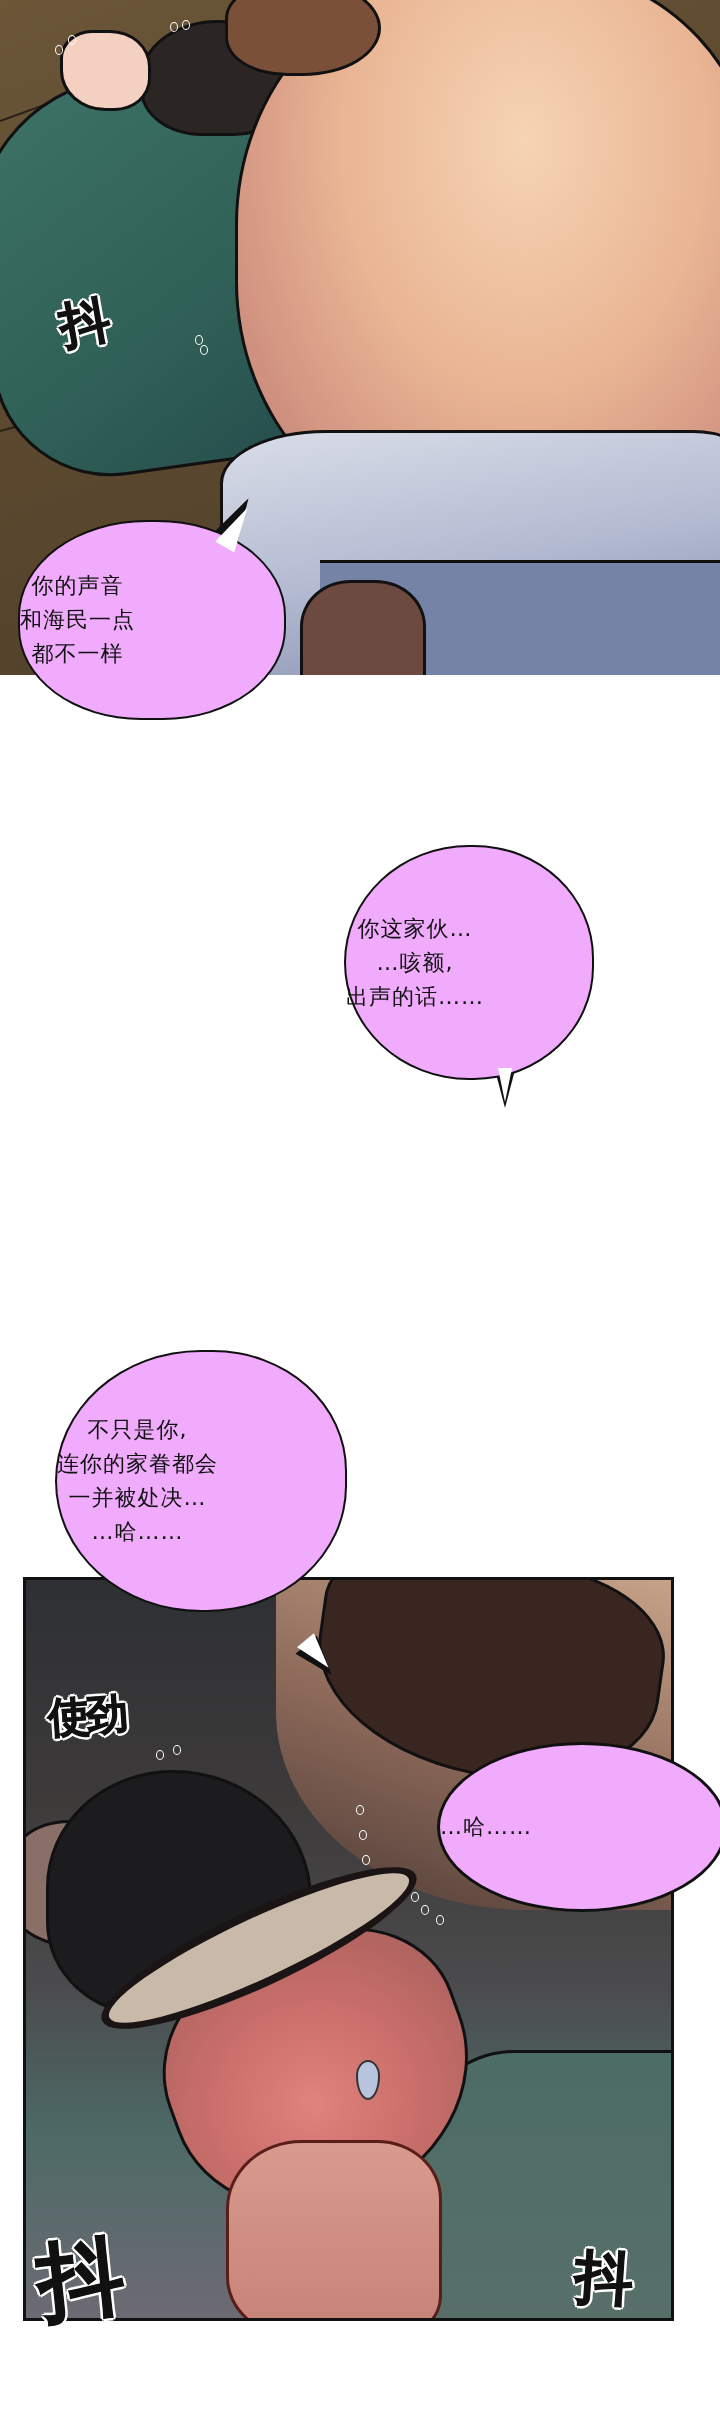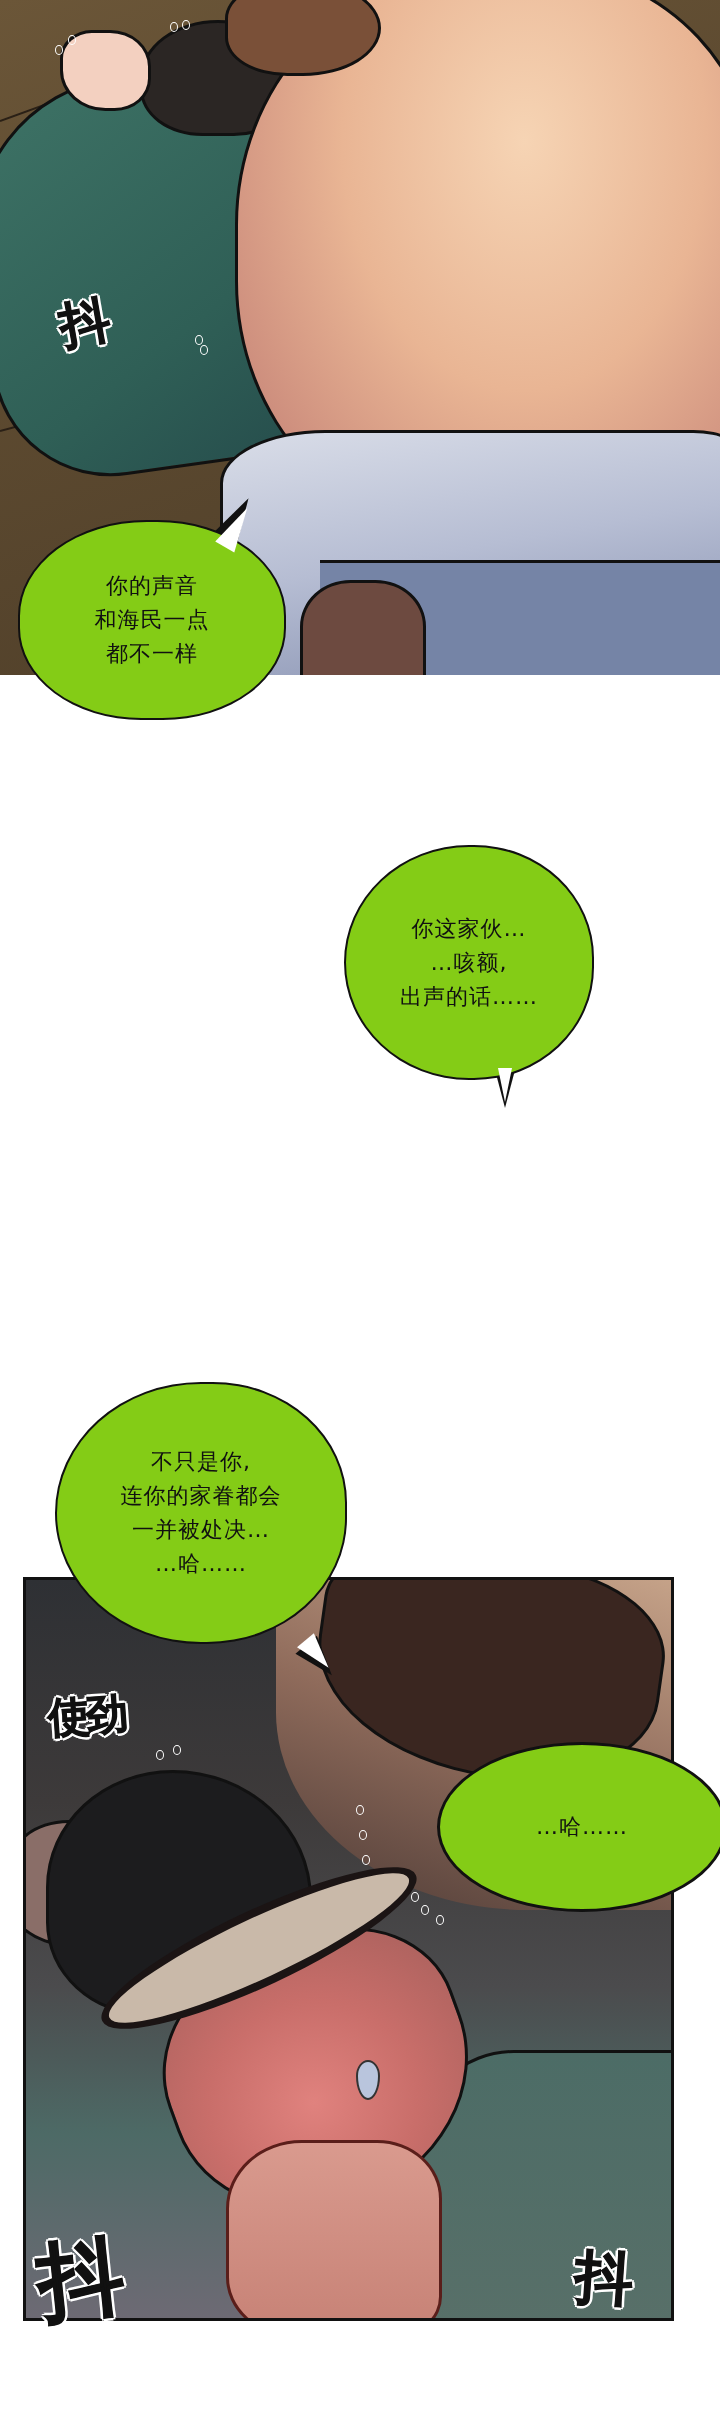--- a/index.html
+++ b/index.html
@@ -23,33 +23,33 @@
   #panel-2 .bg-warm { position: absolute; left: 250px; top: 0; width: 420px; height: 330px; background: linear-gradient(200deg, #c7a48a 0%, #8f6b5b 50%, #4d3b36 100%); border-radius: 0 0 0 60%; }
   #panel-2 .top-hair { position: absolute; left: 290px; top: -20px; width: 340px; height: 210px; background: #3a2620; border: 3px solid #111; border-radius: 30% 40% 50% 60%; transform: rotate(8deg); }
   #panel-2 .topknot { position: absolute; left: 20px; top: 190px; width: 260px; height: 240px; background: #1c1c1e; border: 3px solid #111; border-radius: 50% 55% 45% 40%; }
   #panel-2 .headband { position: absolute; left: 60px; top: 330px; width: 330px; height: 60px; background: #c9b9a9; border: 8px solid #1b1414; border-radius: 50%; transform: rotate(-25deg); }
   #panel-2 .face { position: absolute; left: 140px; top: 360px; width: 300px; height: 260px; background: radial-gradient(ellipse at 45% 60%, #e0827e 0%, #c96e6a 45%, #a35e5a 100%); border: 3px solid #111; border-radius: 45% 40% 55% 50%; transform: rotate(-20deg); }
   #panel-2 .tear { position: absolute; width: 20px; height: 36px; background: #b9c5dd; border: 2px solid #333; border-radius: 50% 50% 50% 50% / 40% 40% 60% 60%; }
   #panel-2 .arm { position: absolute; left: 390px; top: 470px; width: 320px; height: 320px; background: linear-gradient(180deg, #4c6c66 0%, #5a7069 100%); border: 3px solid #111; border-radius: 30% 0 0 0; }
   #panel-2 .hand { position: absolute; left: 200px; top: 560px; width: 210px; height: 190px; background: linear-gradient(180deg, #d99a8e 0%, #c78276 100%); border: 3px solid #5a1e1a; border-radius: 35% 30% 20% 30%; }
   #panel-2 .left-fist { position: absolute; left: -20px; top: 240px; width: 150px; height: 120px; background: #8a6e68; border: 3px solid #111; border-radius: 40%; }
 
-  .bubble { position: absolute; background: #84cc16; border: 2.5px solid #111; border-radius: 50%; display: flex; align-items: center; justify-content: center; box-sizing: border-box; z-index: 5; }
+  .bubble { position: absolute; background: #f0abfc; border: 2.5px solid #111; border-radius: 50%; display: flex; align-items: center; justify-content: flex-start; box-sizing: border-box; z-index: 5; }
   .bubble .text { font-size: 22px; line-height: 34px; color: #111; text-align: center; white-space: pre-line; letter-spacing: 1px; }
   .tail { position: absolute; width: 0; height: 0; z-index: 4; }
 
   #bubble-1 { left: 18px; top: 520px; width: 268px; height: 200px; border-radius: 48% 48% 46% 46%; }
   #bubble-1-tail { left: 222px; top: 495px; border-left: 14px solid transparent; border-right: 14px solid transparent; border-bottom: 50px solid #111; transform: rotate(30deg); }
   #bubble-1-tail-in { left: 225px; top: 505px; border-left: 11px solid transparent; border-right: 11px solid transparent; border-bottom: 45px solid #fff; transform: rotate(30deg); z-index: 6; }
 
   #bubble-2 { left: 344px; top: 845px; width: 250px; height: 235px; border-radius: 50% 48% 48% 50%; }
   #bubble-2-tail { left: 495px; top: 1070px; border-left: 10px solid transparent; border-right: 10px solid transparent; border-top: 38px solid #111; }
   #bubble-2-tail-in { left: 498px; top: 1068px; border-left: 7px solid transparent; border-right: 7px solid transparent; border-top: 34px solid #fff; z-index: 6; }
 
-  #bubble-3 { left: 55px; top: 1382px; width: 292px; height: 262px; border-radius: 50% 46% 48% 50%; }
+  #bubble-3 { left: 55px; top: 1350px; width: 292px; height: 262px; border-radius: 50% 46% 48% 50%; }
   #bubble-3-tail { left: 305px; top: 1640px; border-left: 14px solid transparent; border-right: 14px solid transparent; border-top: 40px solid #111; transform: rotate(-40deg); }
   #bubble-3-tail-in { left: 306px; top: 1636px; border-left: 11px solid transparent; border-right: 11px solid transparent; border-top: 36px solid #fff; transform: rotate(-40deg); z-index: 6; }
 
   #bubble-4 { left: 437px; top: 1742px; width: 290px; height: 170px; border: 3px solid #111; }
 
   .sfx { position: absolute; z-index: 7; font-weight: bold; color: #111; -webkit-text-stroke: 1px #111;
     text-shadow: 3px 0 0 #fff, -3px 0 0 #fff, 0 3px 0 #fff, 0 -3px 0 #fff, 2px 2px 0 #fff, -2px -2px 0 #fff, 2px -2px 0 #fff, -2px 2px 0 #fff; }
   #sfx-shake-1 { left: 60px; top: 290px; font-size: 50px; transform: rotate(-10deg); }
   #sfx-force { left: 48px; top: 1688px; font-size: 42px; letter-spacing: -4px; transform: rotate(-4deg); }
   #sfx-shake-2 { left: 38px; top: 2222px; font-size: 86px; transform: rotate(-6deg); }

